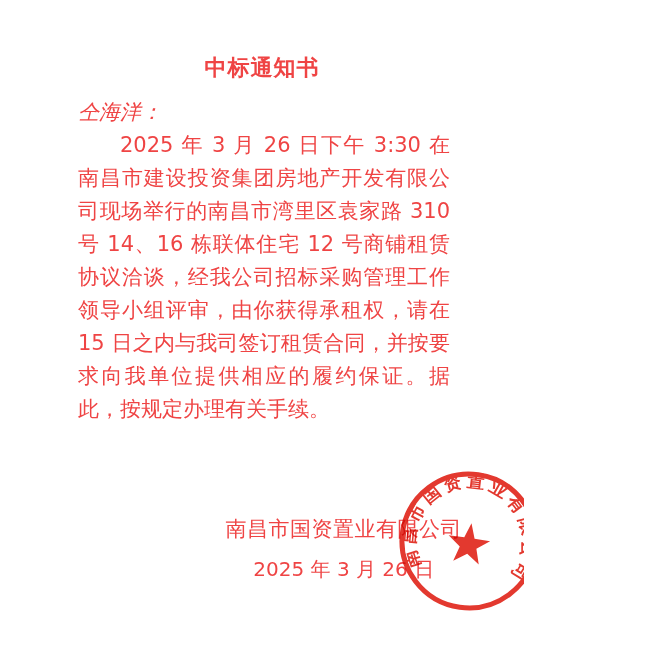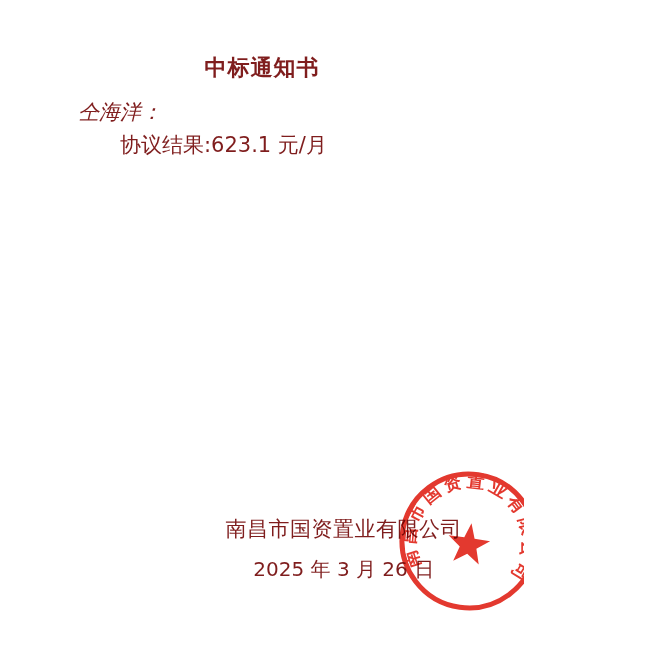--- a/index.html
+++ b/index.html
@@ -1,21 +1,21 @@
 <!DOCTYPE html>
 <html><head>
 <meta charset="utf-8">
 <style>
   html, body { margin: 0; padding: 0; background: #ffffff; }
   .page {
     position: relative;
     width: 524px;
     height: 669px;
     background: #ffffff;
-    color: #7f1d1d;
+    color: #ef4444;
     font-family: "DejaVu Sans", sans-serif;
     overflow: hidden;
   }
   .doc-title {
     margin: 56px 0 0 0;
     text-align: center;
     font-size: 22px;
     line-height: 24px;
     font-weight: 700;
     letter-spacing: 1px;
@@ -65,21 +65,21 @@
 </style>
 </head>
 <body>
 
 <div class="page">
 
   <h1 class="doc-title">中标通知书</h1>
 
   <div class="doc-body">
     <p class="salutation">仝海洋：</p>
-    <p class="para">协议结果:623.1 元/月</p>
+    <p class="para">2025 年 3 月 26 日下午 3:30 在南昌市建设投资集团房地产开发有限公司现场举行的南昌市湾里区袁家路 310 号 14、16 栋联体住宅 12 号商铺租赁协议洽谈，经我公司招标采购管理工作领导小组评审，由你获得承租权，请在 15 日之内与我司签订租赁合同，并按要求向我单位提供相应的履约保证。据此，按规定办理有关手续。</p>
   </div>
 
   <div class="signature-block">
     <div class="company-name">南昌市国资置业有限公司</div>
     <div class="signature-date">2025 年 3 月 26 日</div>
   </div>
 
   <svg class="seal" viewBox="0 0 160 160" aria-hidden="true">
     <defs>
       <path id="sealArc" d="M 35.8 111.0 A 54 54 0 1 1 124.2 111.0" fill="none"></path>

